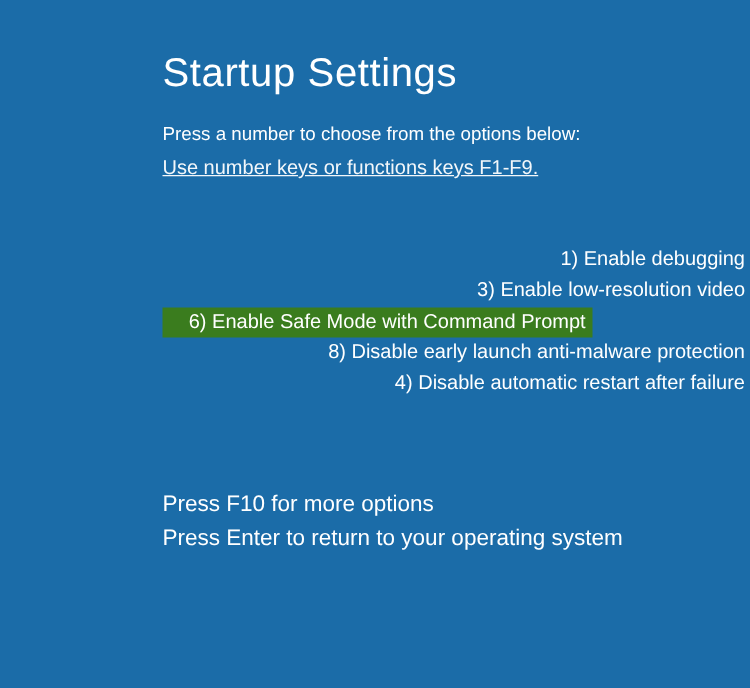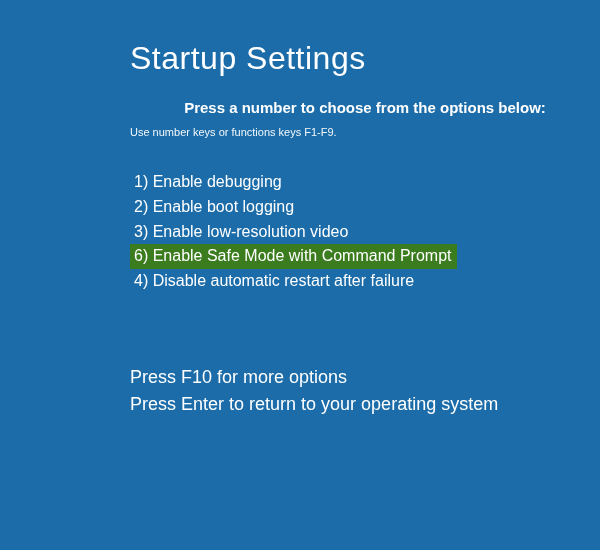--- a/index.html
+++ b/index.html
@@ -18,62 +18,63 @@
       font-weight: 300;
     }
     .title {
       font-size: 32px;
       font-weight: 300;
       margin-bottom: 22px;
       letter-spacing: 0.5px;
     }
     .instruction-primary {
       font-size: 15px;
-      font-weight: 700;
+      font-weight: 400;
       margin-bottom: 10px;
-      text-align: center;
     }
     .instruction-secondary {
-      font-size: 11px;
+      font-size: 16px;
       font-weight: 300;
-      margin-bottom: 32px;
+      margin-bottom: 52px;
       opacity: 0.95;
+      text-decoration: underline;
     }
     .options-list {
       list-style: none;
       margin-bottom: 70px;
     }
     .option-item {
       font-size: 16px;
       font-weight: 300;
       line-height: 1.55;
       padding: 0 4px;
+      text-align: right;
     }
     .option-item.highlighted {
       background-color: #3a7c1e;
       display: inline-block;
-      padding: 0 6px 0 4px;
+      padding: 0 6px 0 21px;
     }
     .footer-line {
       font-size: 18px;
       font-weight: 300;
       line-height: 1.5;
     }
   </style>
 </head>
 <body>
 
 <h1 class="title">Startup Settings</h1>
 
 <div class="instruction-primary">Press a number to choose from the options below:</div>
 
 <div class="instruction-secondary">Use number keys or functions keys F1-F9.</div>
 
 <ul class="options-list">
   <li class="option-item"><span>1) Enable debugging</span></li>
-  <li class="option-item"><span>2) Enable boot logging</span></li>
   <li class="option-item"><span>3) Enable low-resolution video</span></li>
   <li class="option-item highlighted"><span>6) Enable Safe Mode with Command Prompt</span></li>
+  <li class="option-item"><span>8) Disable early launch anti-malware protection</span></li>
   <li class="option-item"><span>4) Disable automatic restart after failure</span></li>
 </ul>
 
 <div class="footer-line">Press F10 for more options</div>
 <div class="footer-line">Press Enter to return to your operating system</div>
 
 </body></html>

